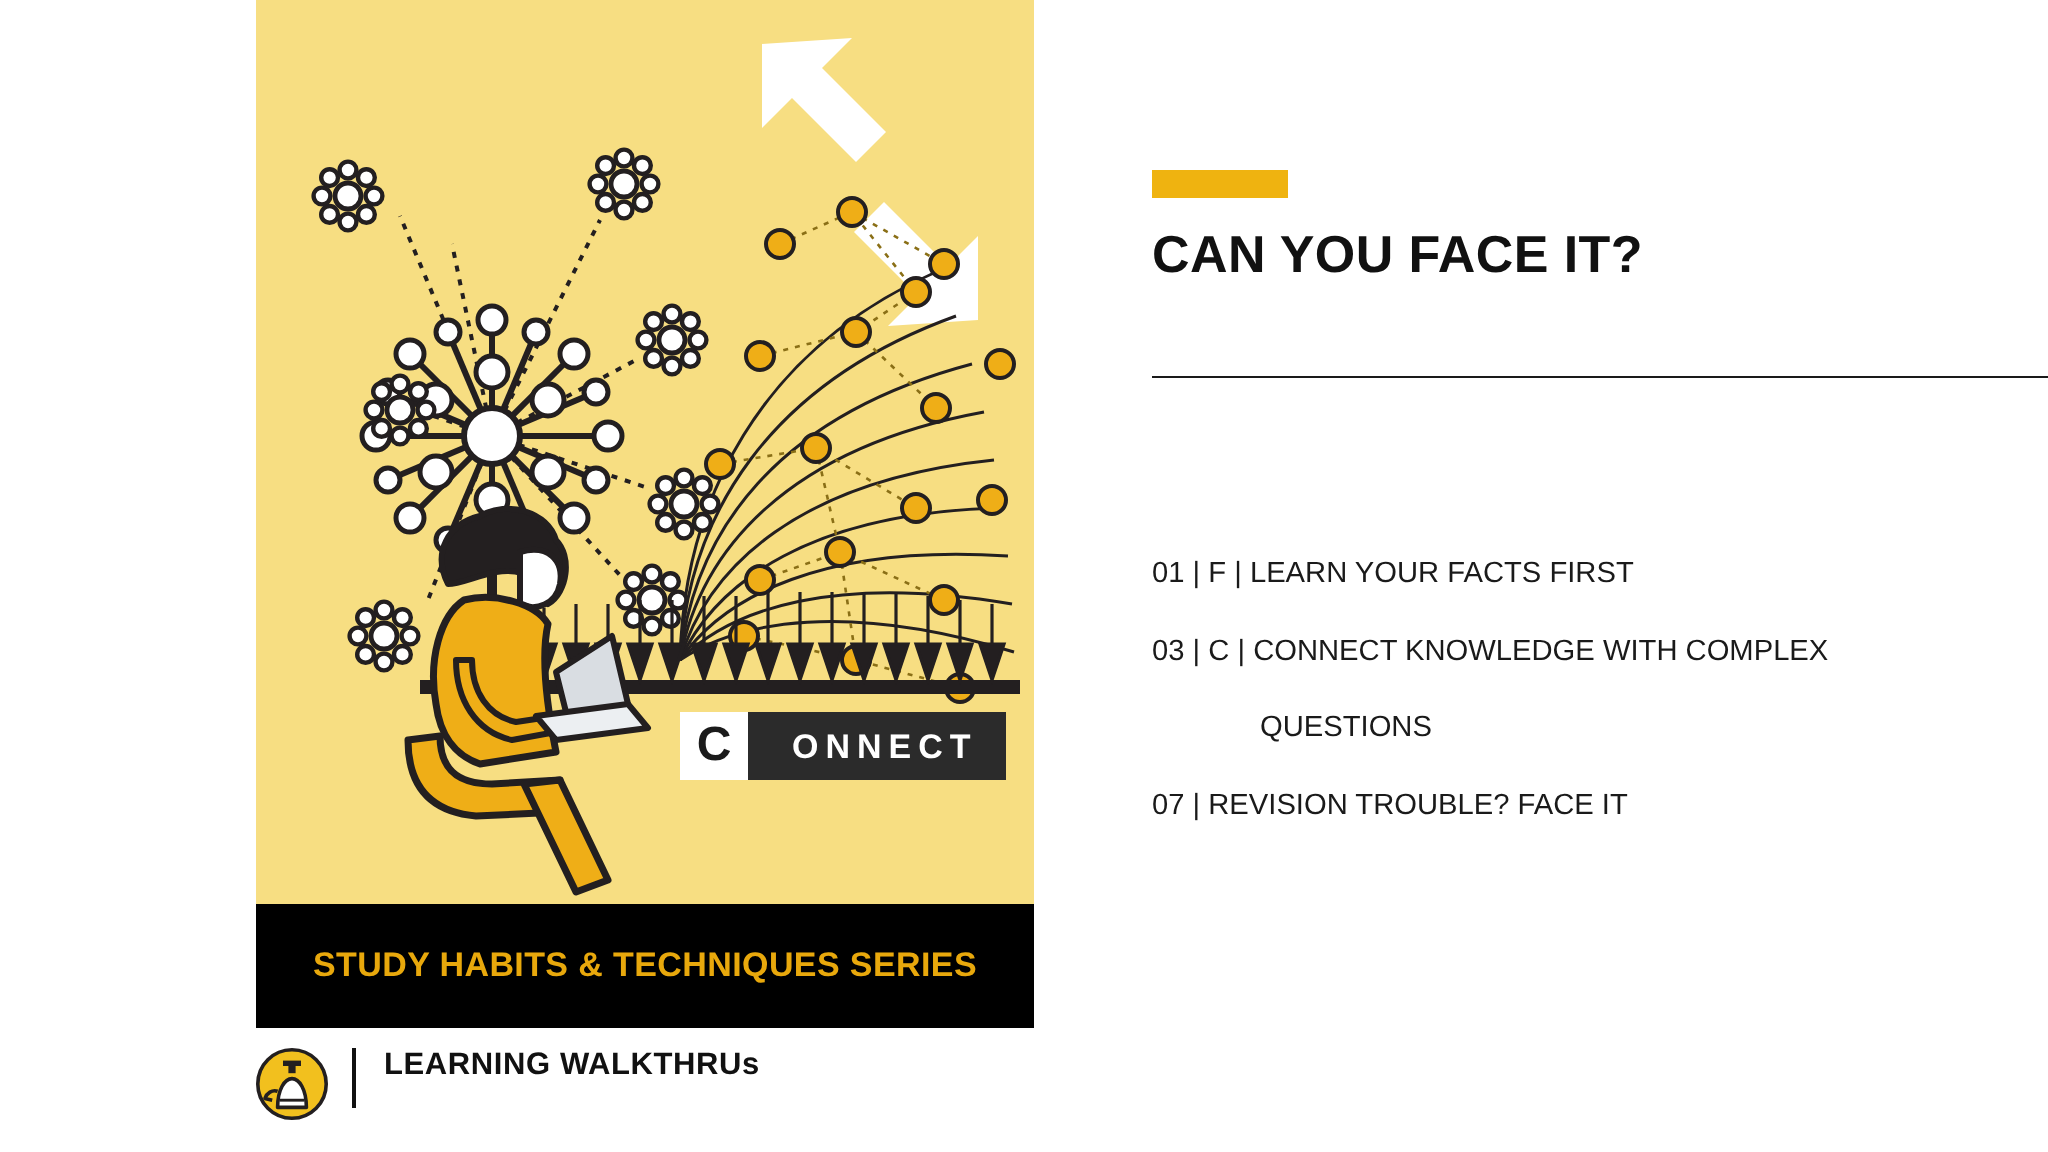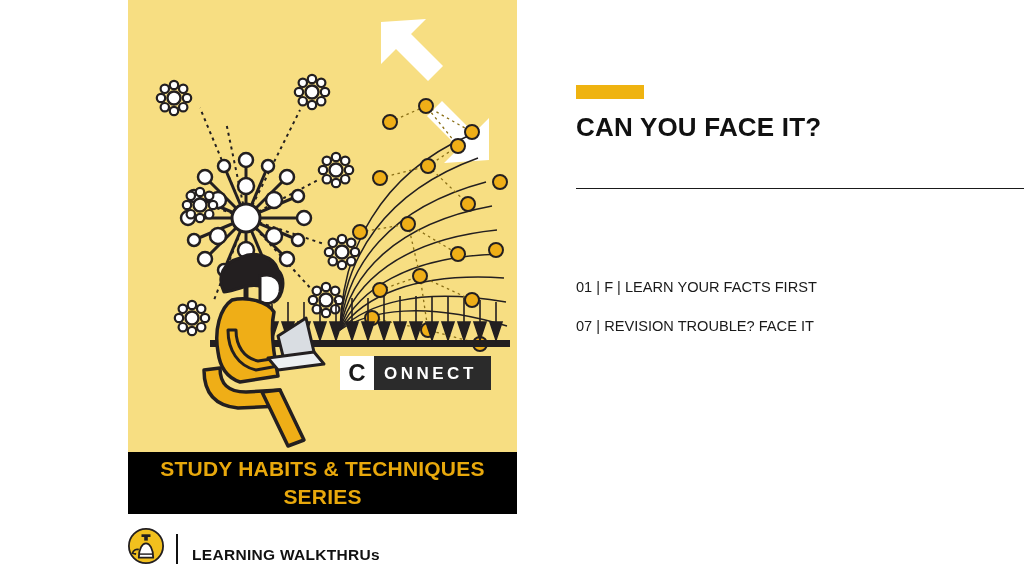--- a/index.html
+++ b/index.html
@@ -63,54 +63,54 @@
     justify-content: center;
     font-size: 24px;
     font-weight: bold;
     line-height: 1;
   }
   .connect-rest {
     background: #2b2b2b;
     color: #ffffff;
     display: flex;
     align-items: center;
-    padding: 0 14px 0 10px;
+    padding: 0 14px 0 22px;
     font-size: 17px;
     font-weight: bold;
     letter-spacing: 3.5px;
     line-height: 1;
   }
 
   
   .poster-caption {
     position: absolute;
     left: 0;
     top: 452px;
     width: 389px;
     height: 62px;
     background: #000000;
     color: #E8A80C;
     display: flex;
     align-items: center;
     justify-content: center;
     text-align: center;
-    font-size: 21px;
+    font-size: 17px;
     font-weight: bold;
     line-height: 1.32;
     letter-spacing: 0.2px;
   }
 
   
   .logo-row {
     position: absolute;
     left: 128px;
     top: 524px;
     height: 40px;
     display: flex;
-    align-items: flex-end;
+    align-items: flex-start;
   }
   .logo-badge {
     width: 36px;
     height: 36px;
     flex: 0 0 auto;
   }
   .logo-divider {
     width: 2px;
     height: 30px;
     background: #111111;
@@ -402,17 +402,19 @@
     <div class="logo-divider"></div>
     <div class="logo-text">LEARNING WALKTHRUs</div>
   </div>
 
   <div class="content">
     <div class="accent-bar"></div>
     <div class="title">CAN YOU FACE IT?</div>
     <div class="rule"></div>
     <div class="list">
         <div class="list-item">01 | F | LEARN YOUR FACTS FIRST</div>
+        <div class="list-item">03 | C | CONNECT KNOWLEDGE WITH COMPLEX</div>
+        <div class="list-item indented">QUESTIONS</div>
         <div class="list-item">07 | REVISION TROUBLE? FACE IT</div>
       </div>
   </div>
 
 </div>
 
 </body></html>

